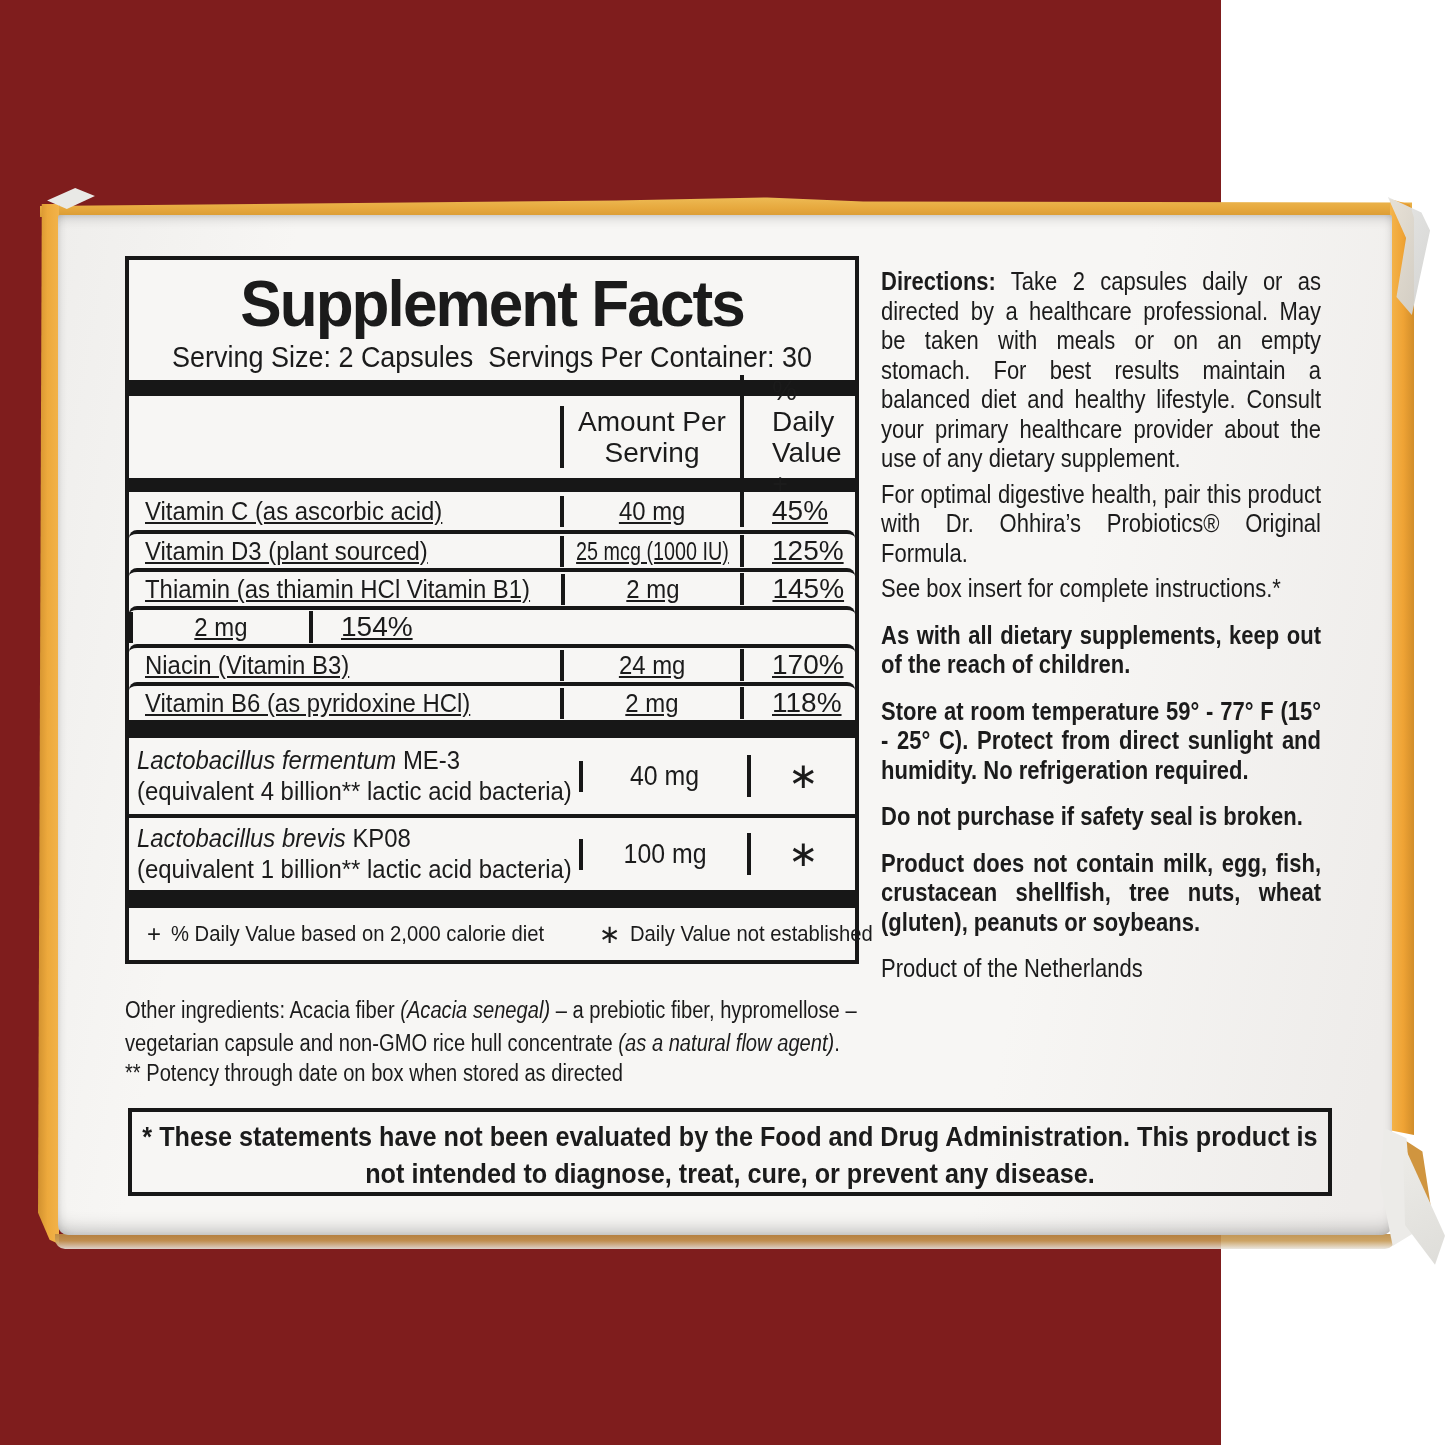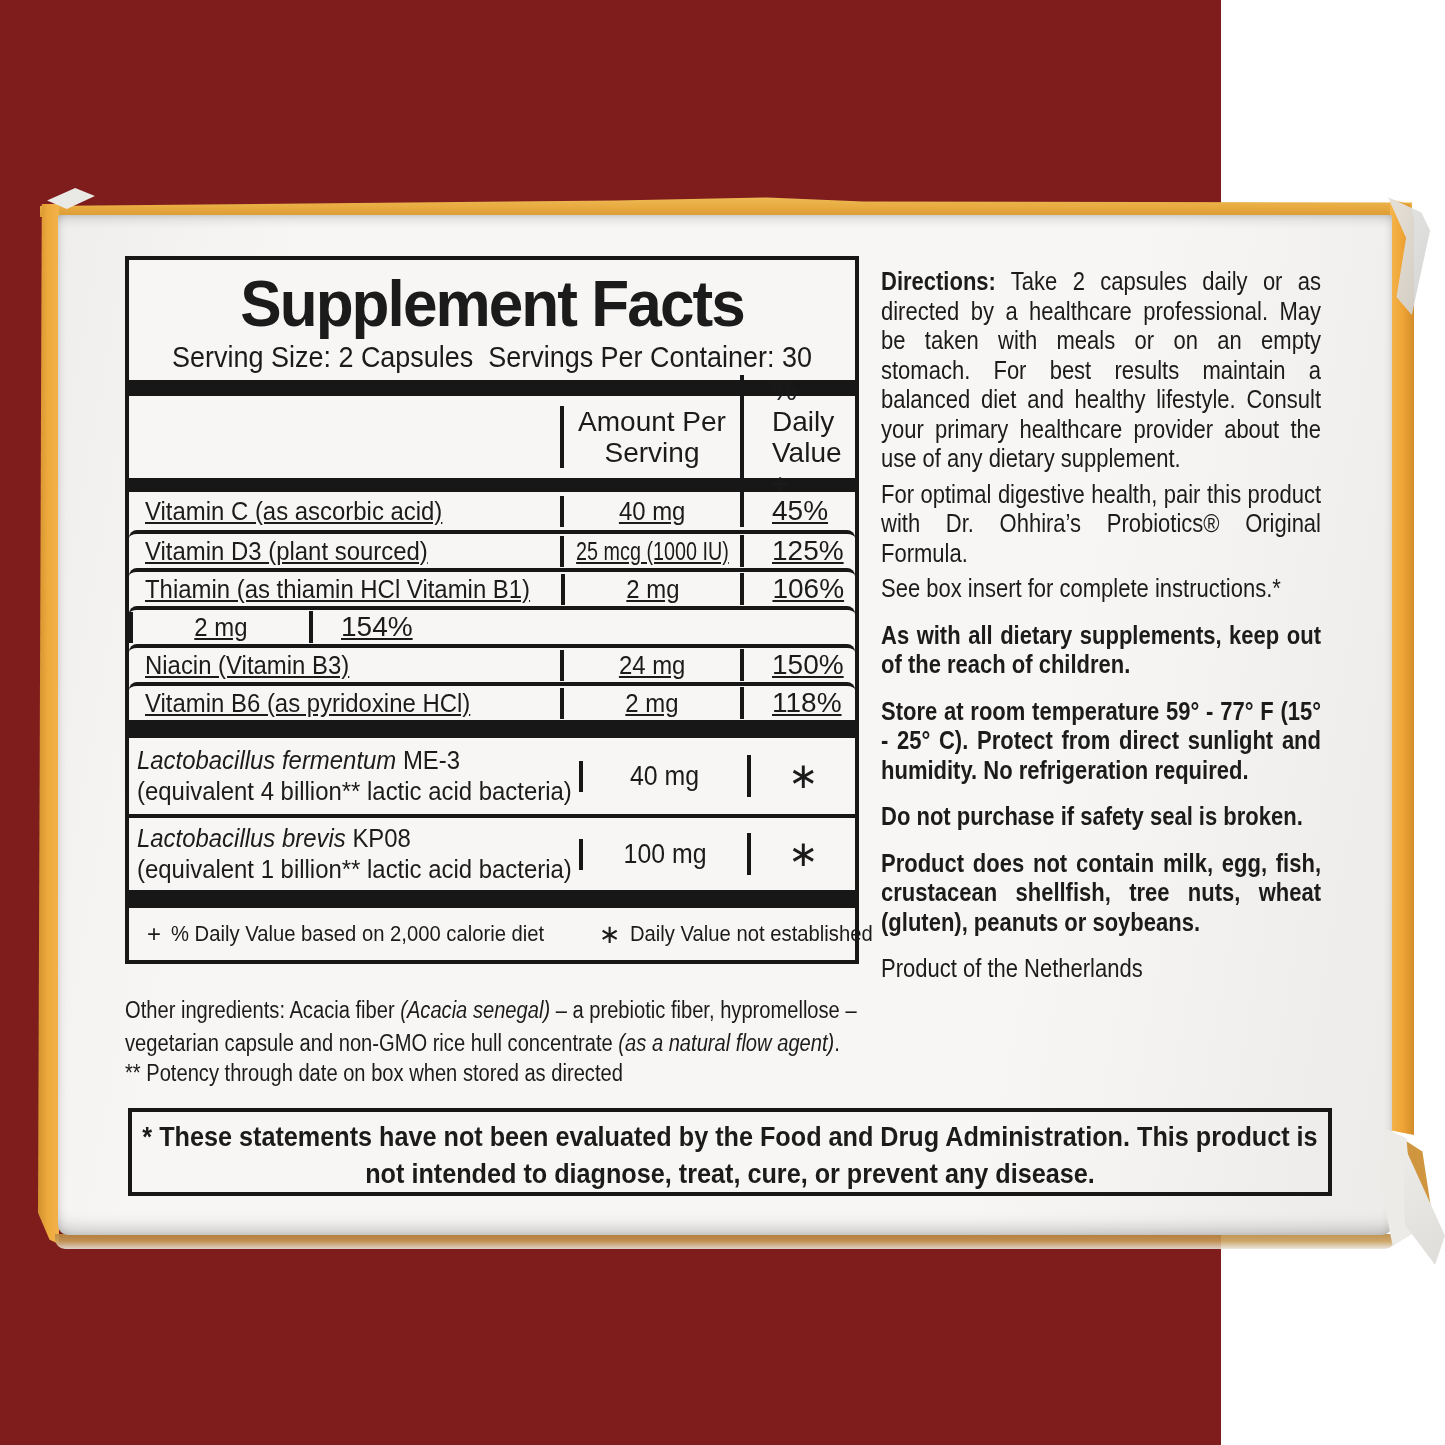--- a/index.html
+++ b/index.html
@@ -153,40 +153,40 @@
             </div>
         </div>
         <div class="t-row vrow">
           <div class="cell name">
               <span class="cond">Thiamin (as thiamin HCl  Vitamin B1)</span>
             </div>
           <div class="cell amt">
               <span class="cond-c">2 mg</span>
             </div>
           <div class="cell dv">
-              <span>106%</span>
+              <span>145%</span>
             </div>
         </div>
         <div class="t-row vrow">
           <div class="cell amt">
               <span class="cond-c">2 mg</span>
             </div>
           <div class="cell dv">
               <span>154%</span>
             </div>
         </div>
         <div class="t-row vrow">
           <div class="cell name">
               <span class="cond">Niacin (Vitamin B3)</span>
             </div>
           <div class="cell amt">
               <span class="cond-c">24 mg</span>
             </div>
           <div class="cell dv">
-              <span>150%</span>
+              <span>170%</span>
             </div>
         </div>
         <div class="t-row vrow">
           <div class="cell name">
               <span class="cond">Vitamin B6 (as pyridoxine HCl)</span>
             </div>
           <div class="cell amt">
               <span class="cond-c">2 mg</span>
             </div>
           <div class="cell dv">

